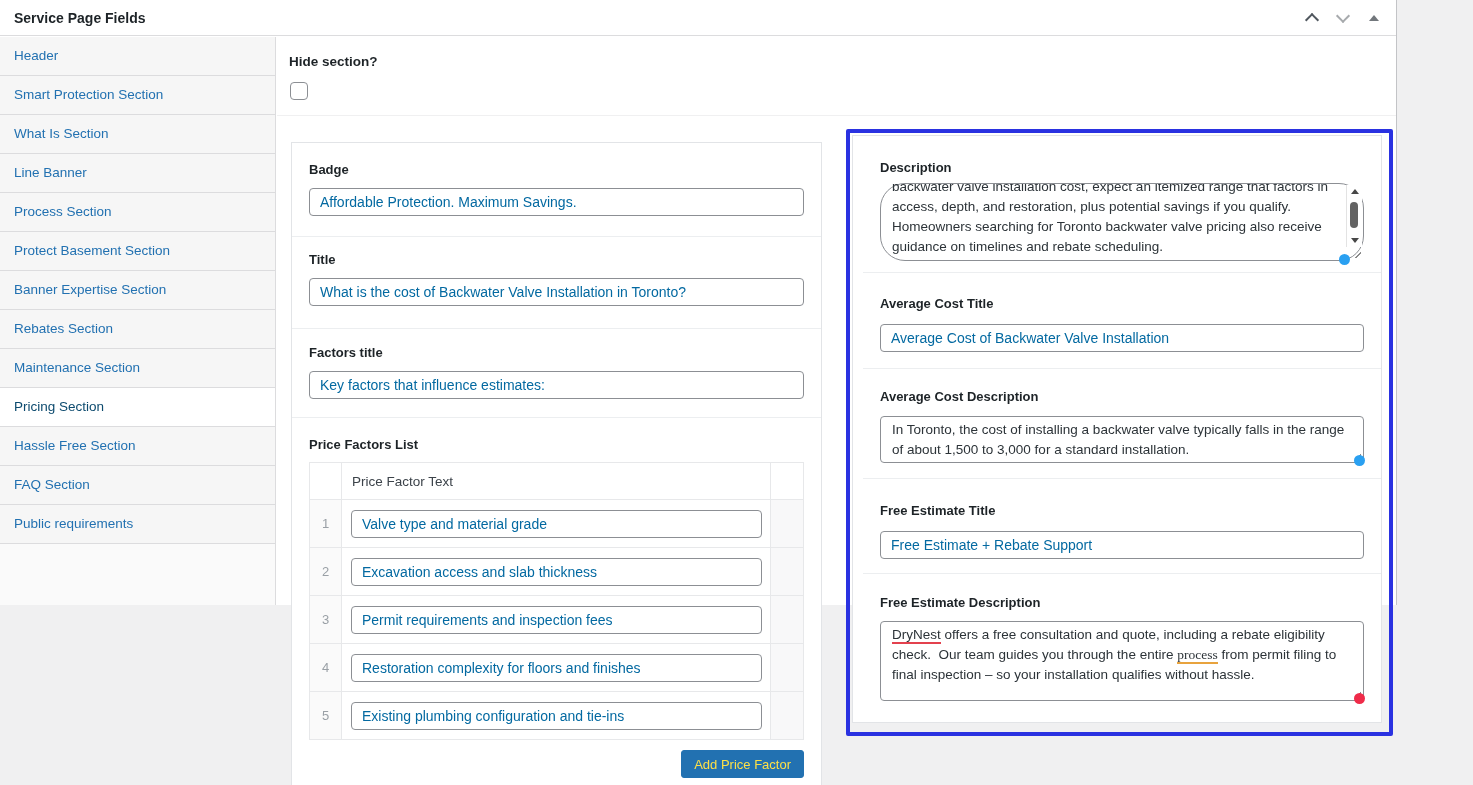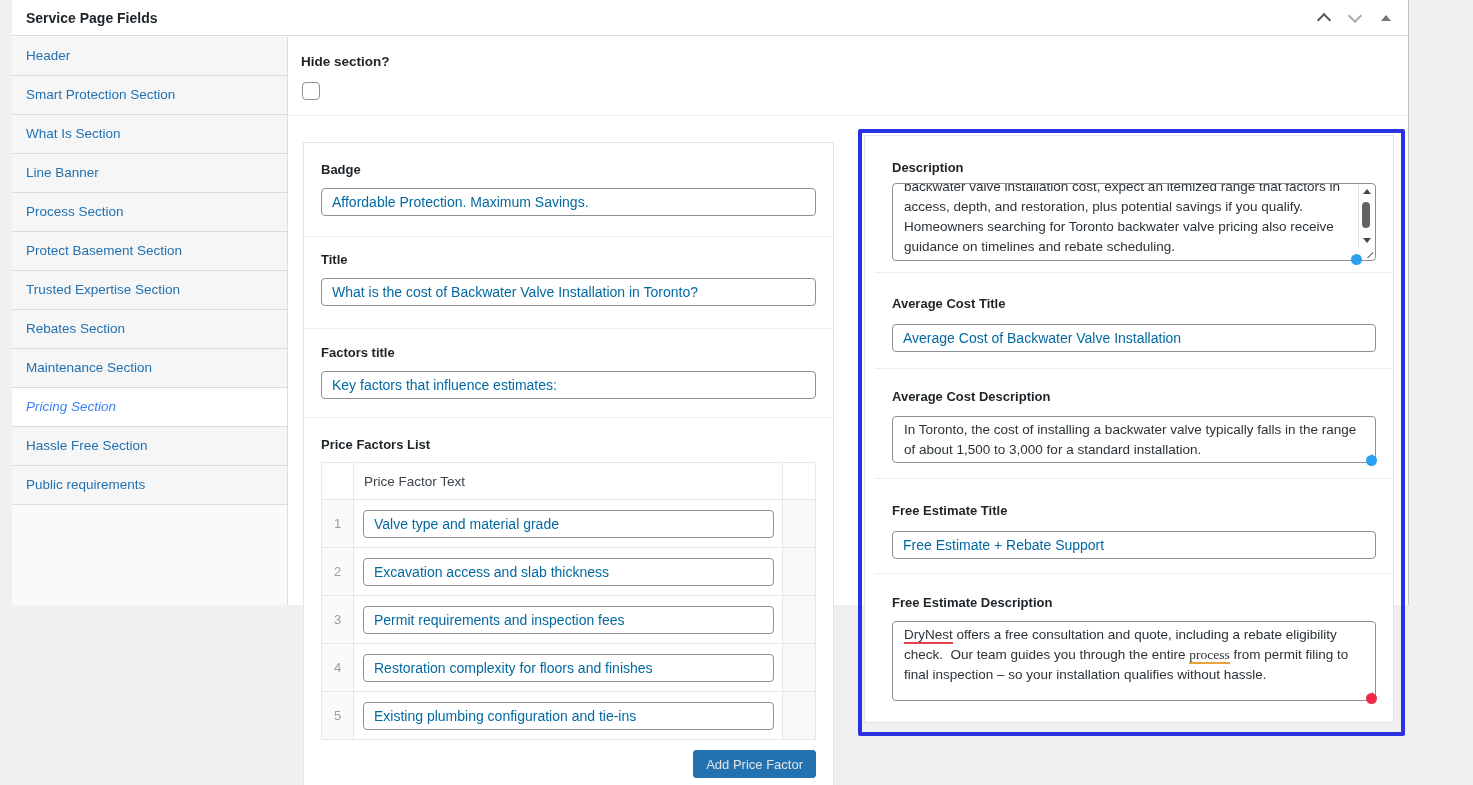--- a/index.html
+++ b/index.html
@@ -1,29 +1,29 @@
 <!DOCTYPE html>
 <html style="--highlight: #2a32e1; --accent: #2271b1; --gblue: #2aa0f1; --gred: #ef2b49;"><head>
 <meta charset="utf-8">
 <style>
   html,body{margin:0;padding:0;}
   body{font-family:"Liberation Sans",sans-serif;}
   .page{position:relative;width:1473px;height:785px;background:#f0f0f1;overflow:hidden;}
-  .postbox{position:absolute;left:12px;top:0;width:1397px;height:605px;background:#fff;border-right:1px solid #c3c4c7;box-sizing:border-box;}
+  .postbox{position:absolute;left:0;top:0;width:1397px;height:605px;background:#fff;border-right:1px solid #c3c4c7;box-sizing:border-box;}
   .pb-header{position:absolute;left:0;top:0;width:1396px;height:36px;border-bottom:1px solid #dcdcde;display:flex;align-items:center;justify-content:space-between;padding:0 14px;box-sizing:border-box;background:#fff;}
   .pb-title{font-size:14px;font-weight:700;color:#1d2327;}
   .handle-actions{display:flex;align-items:center;gap:17px;margin-right:1px;}
   .icon-btn{background:none;border:none;padding:0;margin:0;display:flex;align-items:center;justify-content:center;width:14px;height:14px;cursor:pointer;}
   .chev{display:inline-block;width:8px;height:8px;border-top:2px solid #50575e;border-left:2px solid #50575e;transform:rotate(45deg);margin-top:4px;}
   .chev.down{border-color:#a7aaad;transform:rotate(225deg);margin-top:-4px;}
   .tri-up{width:0;height:0;border-left:5px solid transparent;border-right:5px solid transparent;border-bottom:6px solid #72777c;}
 
   .sidebar{position:absolute;left:0;top:37px;bottom:0;width:276px;background:#fafafa;border-right:1px solid #dcdcde;box-sizing:border-box;}
   .side-item{height:38px;line-height:38px;padding-left:14px;background:#f6f6f6;border-bottom:1px solid #dcdcde;color:#2271b1;font-size:13.5px;cursor:pointer;}
-  .side-item.active{background:#fff;color:#3b82f6;font-style:italic;}
+  .side-item.active{background:#fff;color:#0c4a6e;}
 
   .hide-label{position:absolute;left:289px;top:54px;font-size:13.5px;font-weight:700;color:#1d2327;}
   .hide-checkbox{position:absolute;left:290px;top:82px;width:18px;height:18px;border:1px solid #8c8f94;border-radius:4px;background:#fff;box-sizing:border-box;cursor:pointer;}
   .hide-divider{position:absolute;left:277px;top:115px;width:1119px;height:1px;background:#f0f0f1;}
 
   .card{background:#fff;border:1px solid #e2e4e7;box-sizing:border-box;}
   .card-mid{position:absolute;left:291px;top:142px;width:531px;height:644px;}
   .field{padding-left:17px;padding-right:17px;border-top:1px solid #eceef0;}
   .field:first-child{border-top:none;}
   .f-label{display:block;font-size:13px;font-weight:700;color:#1d2327;line-height:16px;}
@@ -39,30 +39,30 @@
   .pf-header{display:flex;height:36px;border-bottom:1px solid #e7e8ea;}
   .pf-header .pf-num{background:#fff;}
   .pf-header .pf-end{background:#fff;}
   .pf-head-label{flex:1;display:flex;align-items:center;padding-left:10px;font-size:13.5px;color:#3c434a;}
   .pf-row{display:flex;height:47px;border-top:1px solid #e7e8ea;}
   .pf-row:first-of-type{border-top:none;}
   .pf-num{width:32px;display:flex;align-items:center;justify-content:center;color:#9aa0a6;font-size:13px;background:#fafafa;border-right:1px solid #e7e8ea;box-sizing:border-box;}
   .pf-cell{flex:1;display:flex;align-items:center;padding:0 8px 0 9px;}
   .pf-end{width:33px;background:#f8f8f9;border-left:1px solid #e7e8ea;box-sizing:border-box;}
   .pf-footer{display:flex;justify-content:flex-end;margin-top:10px;}
-  .btn-primary{height:28px;padding:0 12px;background:var(--accent,#2271b1);color:#e5e5e5;border:1px solid var(--accent,#2271b1);border-radius:3px;font-size:13px;font-family:inherit;cursor:pointer;}
+  .btn-primary{height:28px;padding:0 12px;background:var(--accent,#2271b1);color:#fde047;border:1px solid var(--accent,#2271b1);border-radius:3px;font-size:13px;font-family:inherit;cursor:pointer;}
 
   .highlight-outline{position:absolute;left:846px;top:129px;width:547px;height:607px;border:4px solid var(--highlight,#2a32e1);border-radius:2px;box-sizing:border-box;}
   .card-right{position:absolute;left:2px;top:2px;width:530px;height:588px;padding-left:10px;}
   .rfield{padding-left:17px;padding-right:17px;border-top:1px solid #eceef0;}
   .rfield:first-child{border-top:none;}
   .fta{box-sizing:border-box;border:1px solid #8c8f94;border-radius:4px;background:#fff;position:relative;font-size:13.5px;color:#2c3338;line-height:20px;}
   .fta .tx{padding:3px 11px;white-space:pre-wrap;}
   .rf-desc{padding-top:24px;padding-bottom:11px;}
-  .rf-desc .fta{margin-top:7px;height:78px;}
+  .rf-desc .fta{margin-top:7px;height:78px;border-radius:25px;}
   .desc-clip{overflow:hidden;height:70px;border-radius:4px;margin-right:18px;}
   .desc-clip .tx{margin-top:-10px;}
   .sb{position:absolute;top:1px;right:1px;width:16px;height:62px;border-left:1px solid #e3e3e3;background:#fff;display:flex;flex-direction:column;align-items:center;justify-content:space-between;padding:4px 0;box-sizing:border-box;}
   .arr-up{width:0;height:0;border-left:4px solid transparent;border-right:4px solid transparent;border-bottom:5px solid #474747;}
   .arr-down{width:0;height:0;border-left:4px solid transparent;border-right:4px solid transparent;border-top:5px solid #474747;}
   .sb-thumb{position:absolute;top:17px;left:3px;width:8px;height:26px;background:#636363;border-radius:4px;}
   .grip{position:absolute;right:2px;bottom:2px;width:10px;height:10px;background:repeating-linear-gradient(-45deg,transparent 0 3px,#8a8a8a 3px 4.5px);clip-path:polygon(100% 0,100% 100%,0 100%);}
   .gdot{position:absolute;width:11px;height:11px;border-radius:50%;z-index:3;cursor:pointer;}
   .gdot.blue{background:var(--gblue,#2aa0f1);}
   .gdot.red{background:var(--gred,#ef2b49);}
@@ -99,25 +99,26 @@
     </div>
 
     <div class="sidebar">
       <div class="items" id="sidebar-items">
           <div class="side-item">Header</div>
           <div class="side-item">Smart Protection Section</div>
           <div class="side-item">What Is Section</div>
           <div class="side-item">Line Banner</div>
           <div class="side-item">Process Section</div>
           <div class="side-item">Protect Basement Section</div>
-          <div class="side-item">Trusted Expertise Section</div>
+          <div class="side-item">Banner Expertise Section</div>
           <div class="side-item">Rebates Section</div>
           <div class="side-item">Maintenance Section</div>
           <div class="side-item active">Pricing Section</div>
           <div class="side-item">Hassle Free Section</div>
+          <div class="side-item">FAQ Section</div>
           <div class="side-item">Public requirements</div>
         </div>
     </div>
 
     <div class="hide-label">Hide section?</div>
     <span class="hide-checkbox"></span>
     <div class="hide-divider"></div>
 
     <div class="card card-mid">
       <div class="field f-badge">

